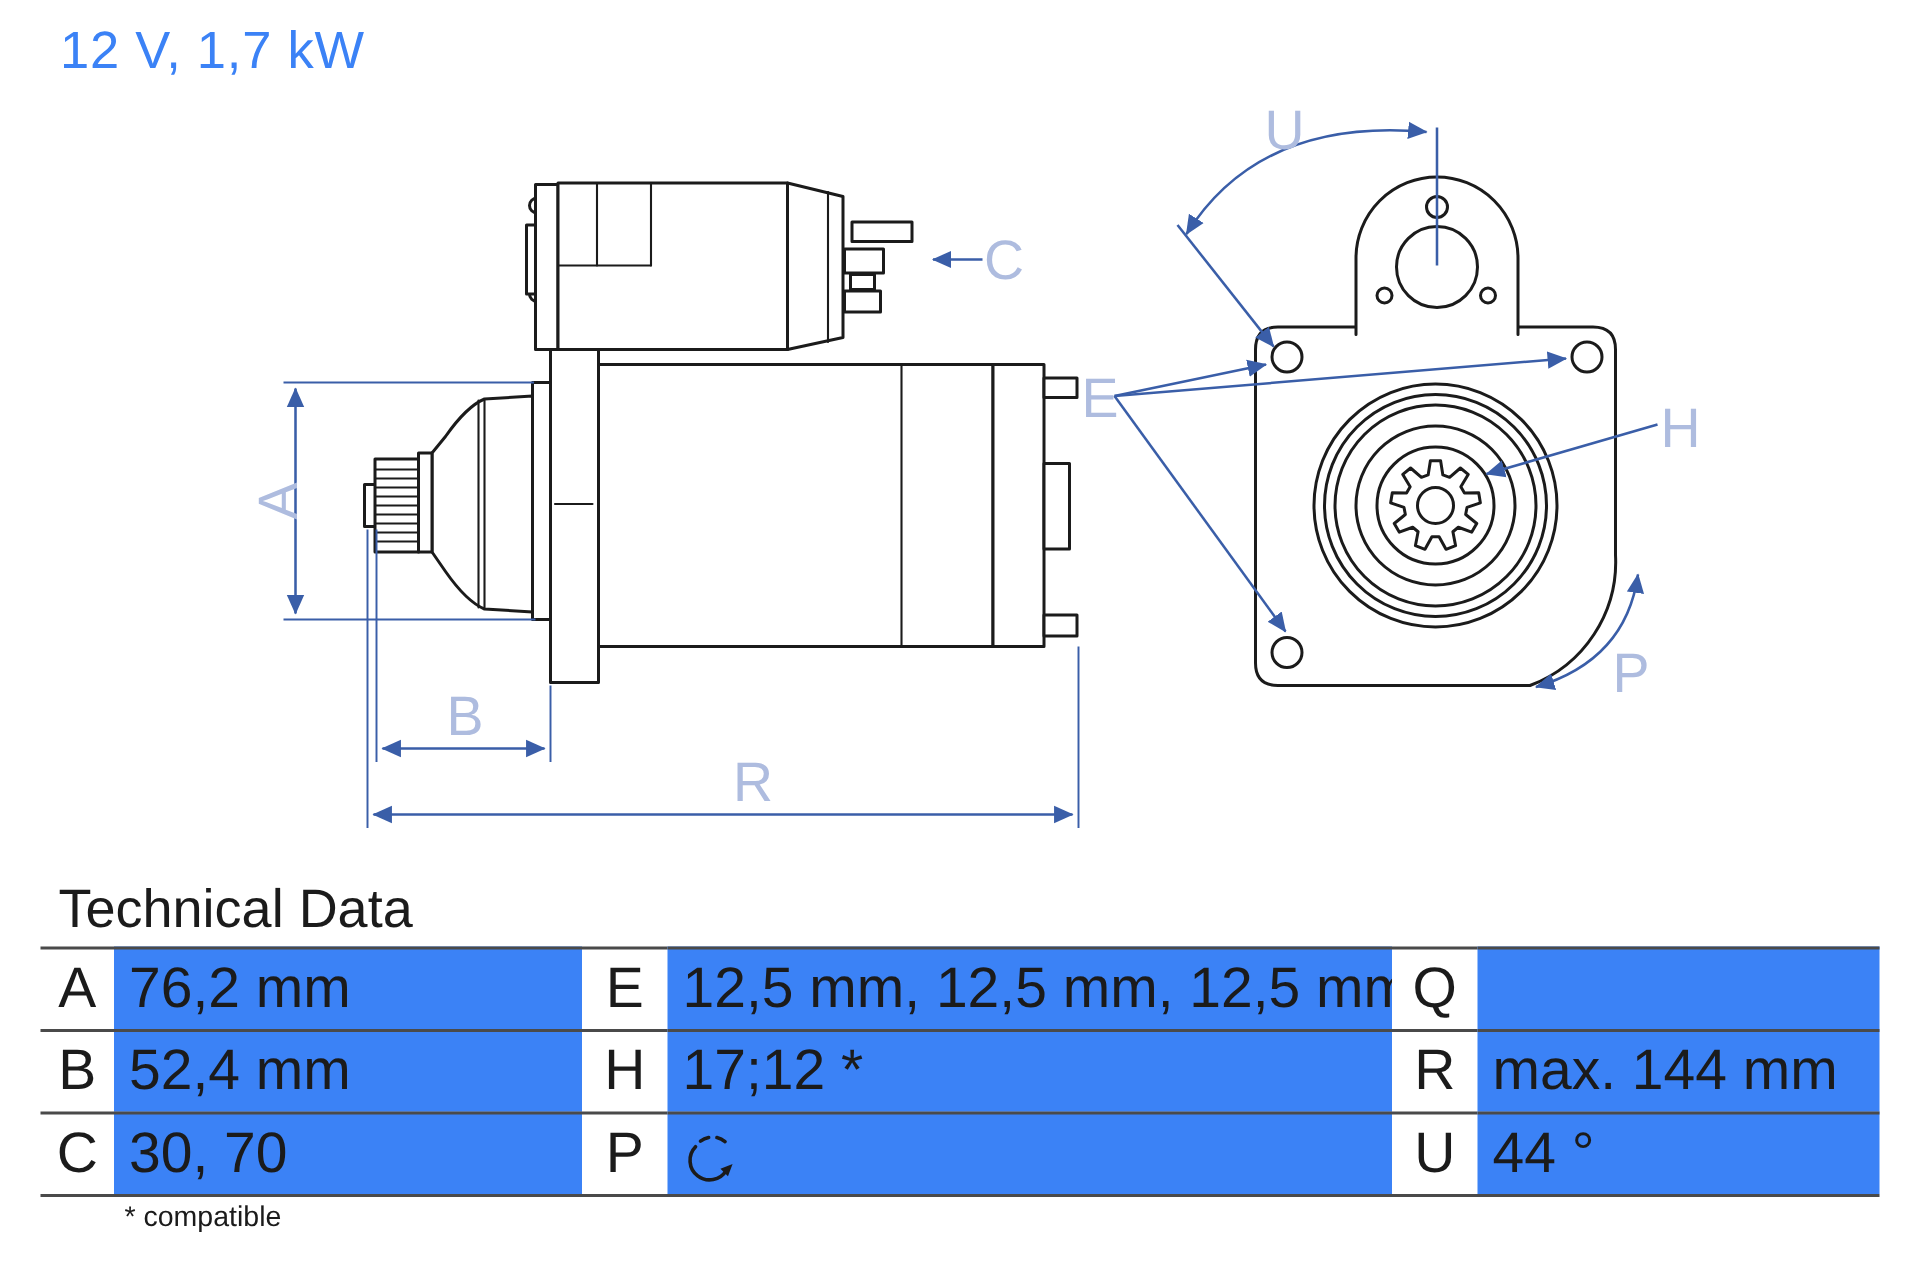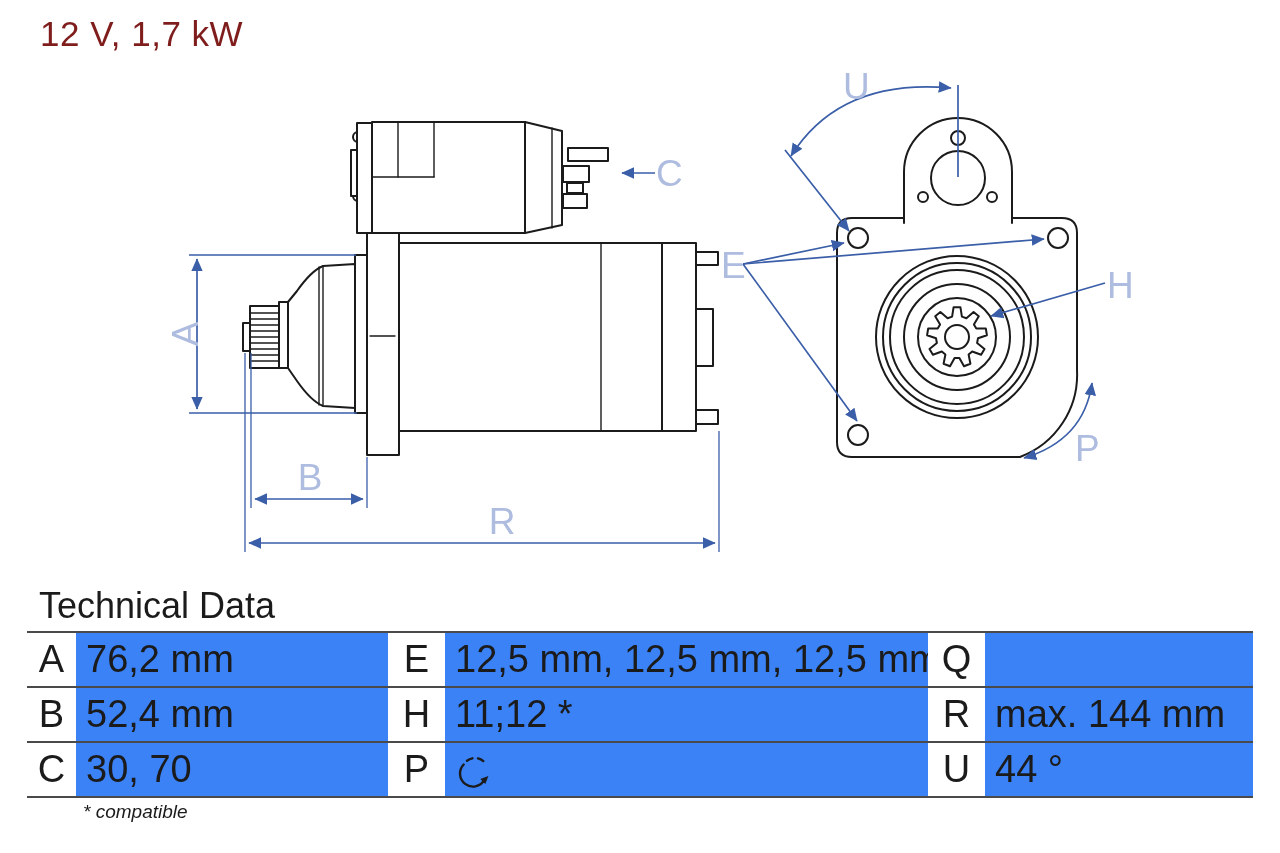--- a/index.html
+++ b/index.html
@@ -1,36 +1,36 @@
 <!DOCTYPE html>
 <html><head>
 <meta charset="utf-8">
 <style>
   html,body{margin:0;padding:0;background:#ffffff;}
   #stage{position:relative;width:1280px;height:853px;background:#fff;overflow:hidden;
          font-family:"Liberation Sans","DejaVu Sans",sans-serif;color:#1b1b1b;}
-  #main-title{position:absolute;left:40px;top:14px;font-size:35px;letter-spacing:.5px;color:#7f1d1d;}
+  #main-title{position:absolute;left:40px;top:14px;font-size:35px;letter-spacing:.5px;color:#3b82f6;}
   #drawing{position:absolute;left:0;top:0;}
   .blk{stroke:#1b1b1b;stroke-width:2;fill:#ffffff;stroke-linejoin:round;stroke-linecap:round;}
   .blk-thin{stroke:#1b1b1b;stroke-width:1.4;fill:none;stroke-linecap:round;}
   .dim{stroke:#3a5ea8;stroke-width:1.7;fill:none;}
   .ext{stroke:#3a5ea8;stroke-width:1.3;fill:none;}
   .dim-label{fill:#aebcdf;font-size:37px;font-weight:300;font-family:"Liberation Sans","DejaVu Sans",sans-serif;}
   
   #tech-heading{position:absolute;left:39px;top:585px;font-size:36px;font-weight:normal;color:#1b1b1b;}
   #tech-table{position:absolute;left:27px;top:631px;width:1226px;
       display:grid;grid-template-columns:49px 312px 57px 483px 57px 268px;
       border-bottom:2px solid #4a4a4a;}
   .trow{display:contents;}
   .tcell{border-top:2px solid #4a4a4a;height:53px;line-height:53px;font-size:38px;
          white-space:nowrap;overflow:visible;}
   .tletter{background:#ffffff;text-align:center;}
   .tvalue{background:#3b82f6;padding-left:10px;}
   #rotation-cell{display:flex;align-items:center;}
-  #footnote{position:absolute;left:83px;top:801px;font-size:19px;color:#1b1b1b;font-style:italic;}
+  #footnote{position:absolute;left:83px;top:801px;font-size:19px;color:#1b1b1b;}
 </style>
 </head>
 <body>
 
 <div id="stage">
 
   <div id="main-title">12 V, 1,7 kW</div>
 
   <svg id="drawing" width="1280" height="580" viewBox="0 0 1280 580">
     <defs>
@@ -168,21 +168,21 @@
       <div class="tcell tvalue">76,2 mm</div>
       <div class="tcell tletter">E</div>
       <div class="tcell tvalue">12,5 mm, 12,5 mm, 12,5 mm</div>
       <div class="tcell tletter">Q</div>
       <div class="tcell tvalue"></div>
     </div>
     <div class="trow">
       <div class="tcell tletter">B</div>
       <div class="tcell tvalue">52,4 mm</div>
       <div class="tcell tletter">H</div>
-      <div class="tcell tvalue">11;12 *</div>
+      <div class="tcell tvalue">17;12 *</div>
       <div class="tcell tletter">R</div>
       <div class="tcell tvalue">max. 144 mm</div>
     </div>
     <div class="trow">
       <div class="tcell tletter">C</div>
       <div class="tcell tvalue">30, 70</div>
       <div class="tcell tletter">P</div>
       <div class="tcell tvalue" id="rotation-cell">
         <svg width="40" height="40" viewBox="0 0 40 40">
           <g transform="translate(20,21)" stroke="#1b1b1b" fill="none" stroke-width="2.4" stroke-linecap="round">

